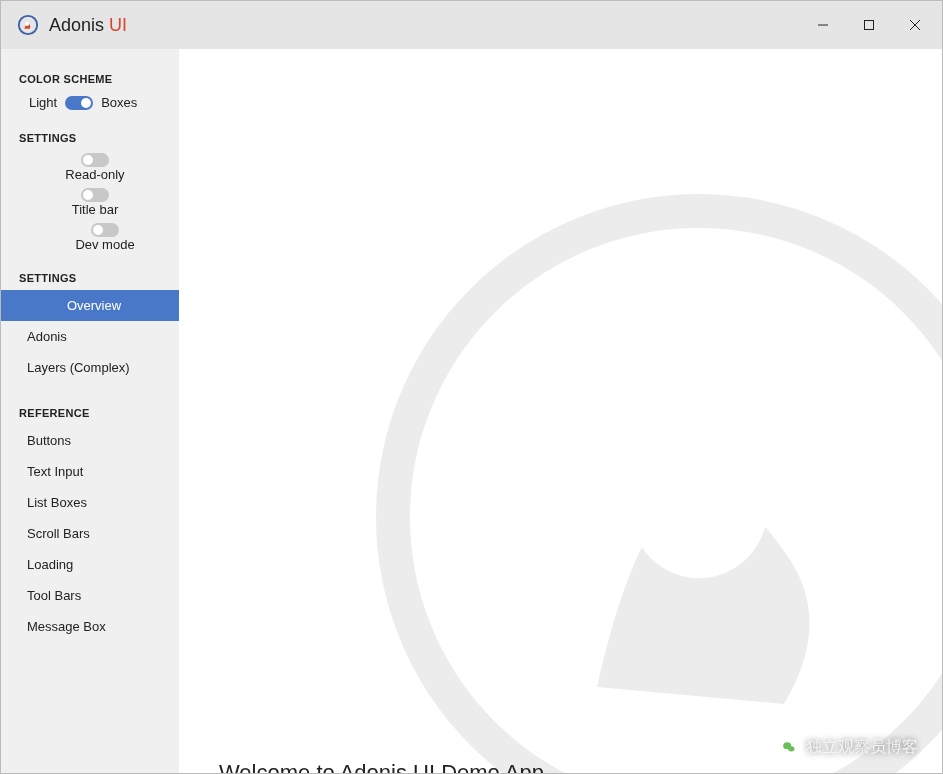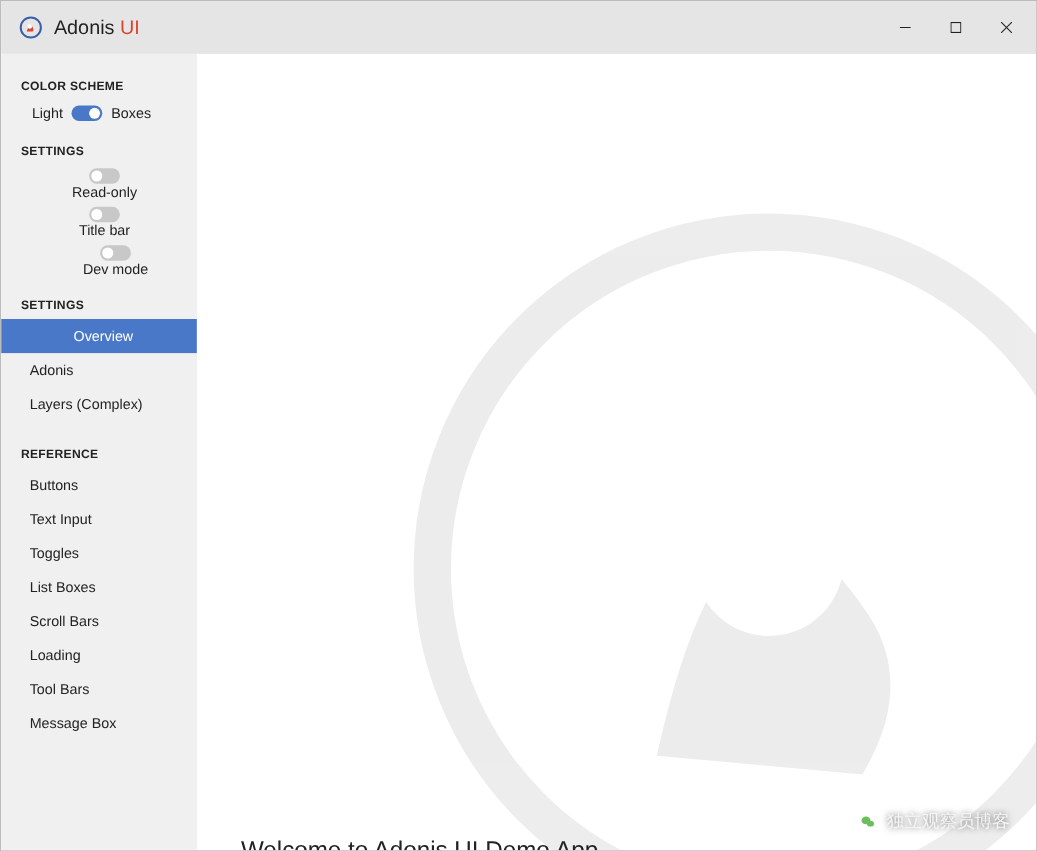--- a/index.html
+++ b/index.html
@@ -183,21 +183,20 @@
 
     <div class="sec-head">SETTINGS</div>
     <div class="nav-item active">Overview</div>
     <div class="nav-item">Adonis</div>
     <div class="nav-item">Layers (Complex)</div>
 
     <div class="sec-gap"></div>
     <div class="sec-head">REFERENCE</div>
     <div class="nav-item">Buttons</div>
     <div class="nav-item">Text Input</div>
-    <div class="nav-item">Toggles</div>
     <div class="nav-item">List Boxes</div>
     <div class="nav-item">Scroll Bars</div>
     <div class="nav-item">Loading</div>
     <div class="nav-item">Tool Bars</div>
     <div class="nav-item">Message Box</div>
   </div>
 
   <div class="main">
 
     <svg class="bg-watermark" viewBox="0 0 200 200">

